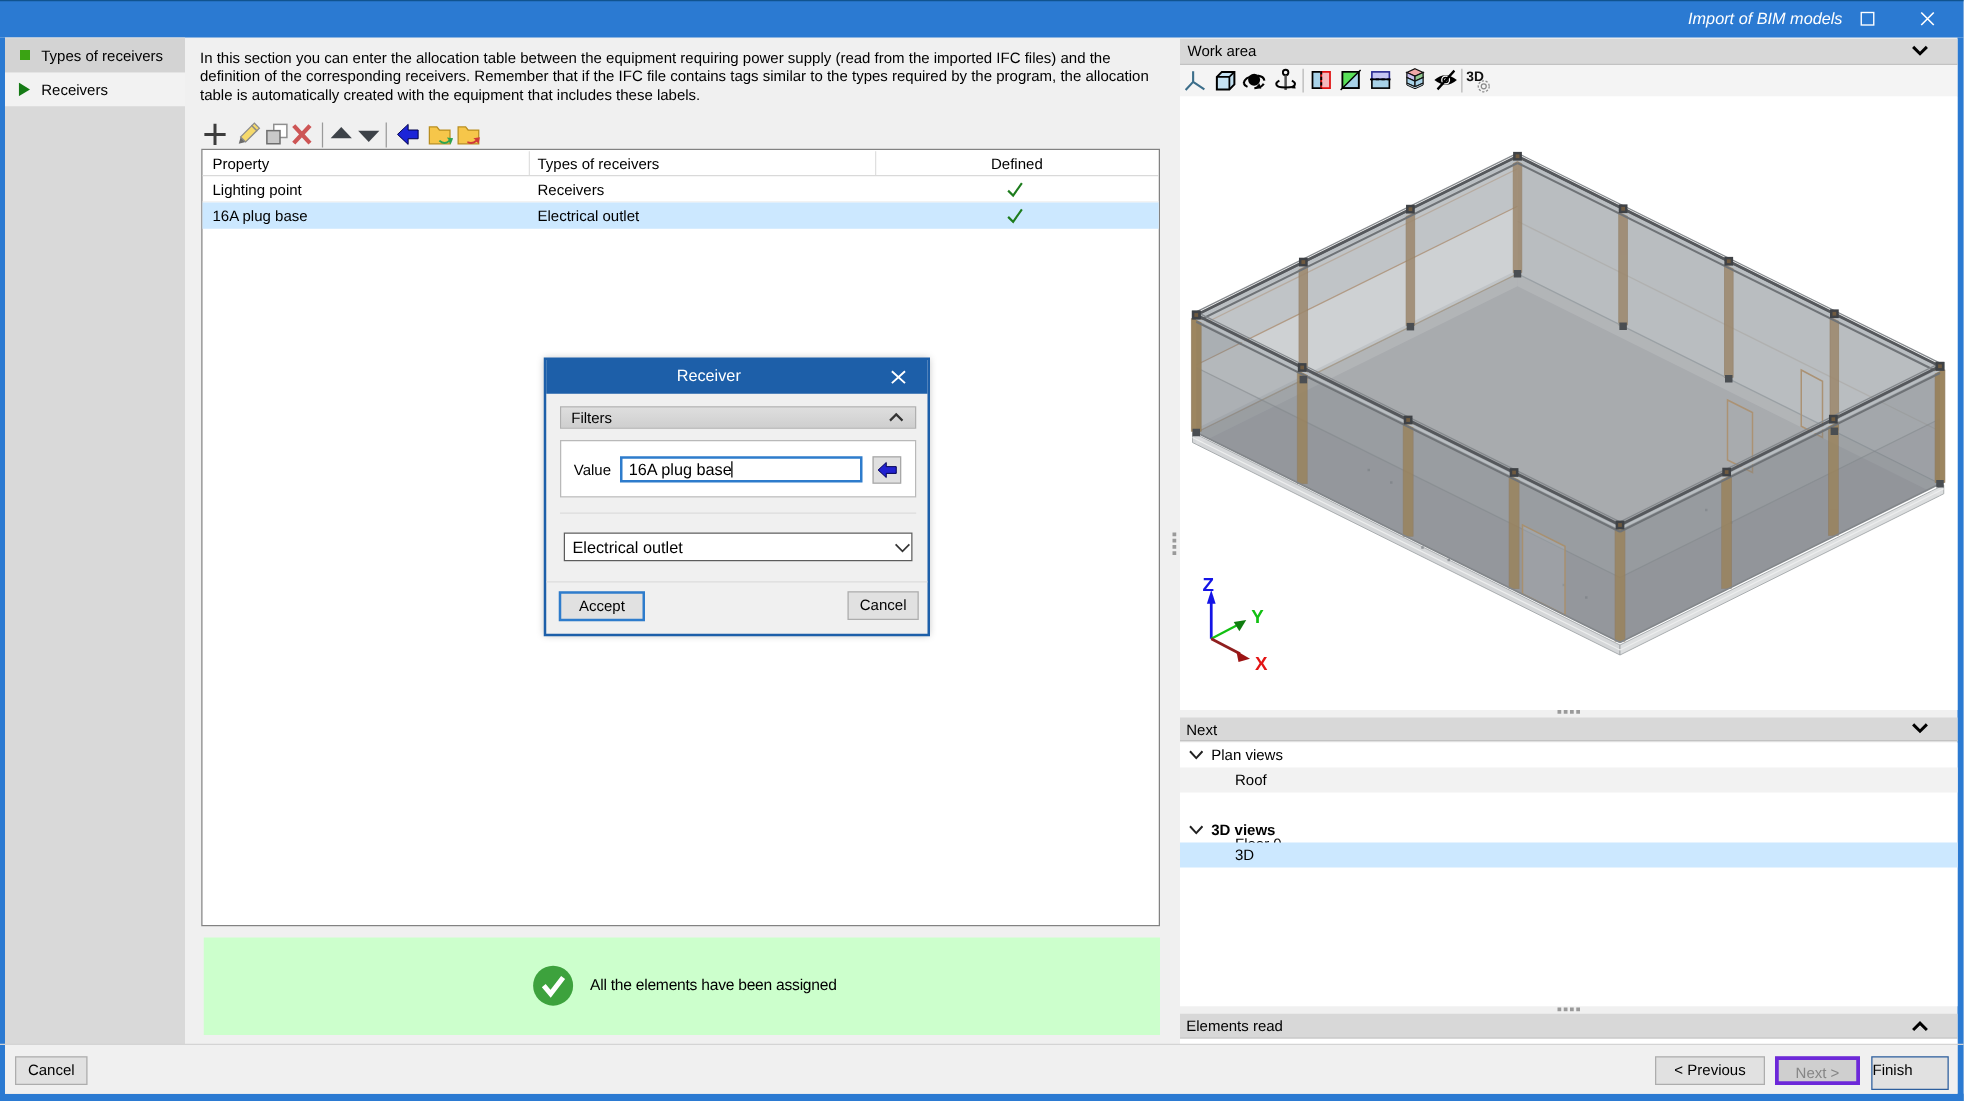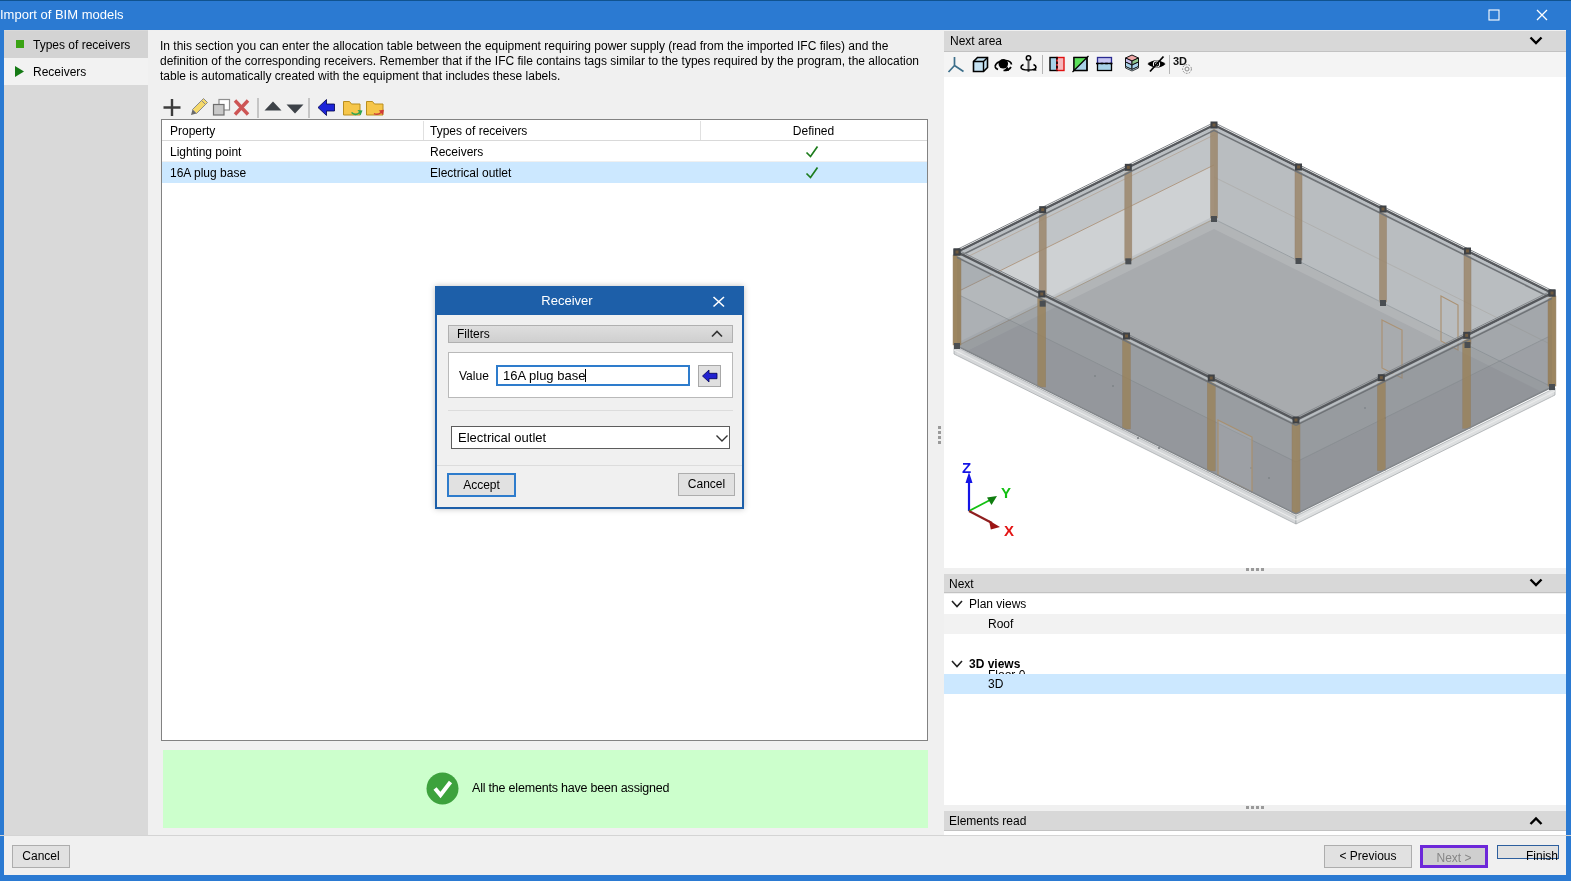--- a/index.html
+++ b/index.html
@@ -5,21 +5,21 @@
   * { margin:0; padding:0; box-sizing:border-box; }
   html,body { width:1571px; height:881px; overflow:hidden; }
   body { position:relative; background:#f0f0f0; font-family:"Liberation Sans", sans-serif; font-size:12px; color:#000; }
   .abs { position:absolute; }
 </style>
 </head>
 <body>
 
 <div class="abs" style="left:0;top:0;width:1571px;height:30px;background:#2b7ad2;"></div>
 <div class="abs" style="left:0;top:0;width:1571px;height:1px;background:#10538f;"></div>
-<div class="abs" style="left:0;top:22px;width:1571px;height:21px;color:#fff;font-size:13px;text-align:left;top:0;line-height:30px;padding-right:97px;">Import of BIM models</div>
+<div class="abs" style="left:0;top:22px;width:1571px;height:21px;color:#fff;font-size:13px;text-align:right;top:0;line-height:30px;padding-right:97px;font-style:italic;">Import of BIM models</div>
 
 <svg class="abs" style="left:1471px;top:0;" width="94" height="30">
   <rect x="18" y="10" width="10" height="10" fill="none" stroke="#fff" stroke-width="1.1"></rect>
   <path d="M66 10 L76 20 M76 10 L66 20" stroke="#fff" stroke-width="1.3" fill="none"></path>
 </svg>
 
 <div class="abs" style="left:0;top:30px;width:4px;height:851px;background:#2b7ad2;"></div>
 <div class="abs" style="left:1566px;top:30px;width:5px;height:851px;background:#2b7ad2;"></div>
 <div class="abs" style="left:0;top:875px;width:1571px;height:6px;background:#2b7ad2;"></div>
 
@@ -102,21 +102,21 @@
   <path d="M9 16.5 L14.5 23 L24.5 10" stroke="#fff" stroke-width="4" fill="none"></path>
 </svg>
 <div class="abs" style="left:472px;top:781px;font-size:12.5px;letter-spacing:-0.2px;">All the elements have been assigned</div>
 
 <div class="abs" style="left:938px;top:426px;width:3px;height:3px;background:#9a9a9a;"></div>
 <div class="abs" style="left:938px;top:431px;width:3px;height:3px;background:#9a9a9a;"></div>
 <div class="abs" style="left:938px;top:436px;width:3px;height:3px;background:#9a9a9a;"></div>
 <div class="abs" style="left:938px;top:441px;width:3px;height:3px;background:#9a9a9a;"></div>
 
 <div class="abs" style="left:944px;top:31px;width:622px;height:21px;background:#d8d8d8;border-bottom:1px solid #c2c2c2;"></div>
-<div class="abs" style="left:950px;top:34px;font-size:12px;">Next area</div>
+<div class="abs" style="left:950px;top:34px;font-size:12px;">Work area</div>
 <svg class="abs" style="left:1529px;top:36px;" width="14" height="10">
     <path d="M1.5 1.5 L7 7 L12.5 1.5" stroke="#000" stroke-width="2.4" fill="none"></path>
   </svg>
 
 <div class="abs" style="left:944px;top:52px;width:622px;height:25px;background:#f4f4f4;"></div>
 <svg class="abs" style="left:944px;top:52px;" width="260" height="25">
 
   <path d="M10.5 13.5 L10.5 5 M10.5 13.5 L4.5 20 M10.5 13.5 L19.5 19.5" stroke="#3c6e8a" stroke-width="1.7" fill="none"></path>
 
   <g transform="translate(27,0)">
@@ -338,21 +338,21 @@
 <svg class="abs" style="left:1529px;top:816px;" width="14" height="10">
     <path d="M1.5 8 L7 2.5 L12.5 8" stroke="#000" stroke-width="2.4" fill="none"></path>
   </svg>
 <div class="abs" style="left:944px;top:831px;width:622px;height:5px;background:#fff;"></div>
 
 <div class="abs" style="left:0;top:835px;width:1571px;height:1px;background:#d4d4d4;"></div>
 <div class="abs" style="left:4px;top:836px;width:1562px;height:39px;background:#f0f0f0;"></div>
 <div class="abs" style="left:12px;top:845px;width:58px;height:23px;background:#e1e1e1;border:1px solid #adadad;text-align:center;line-height:21px;">Cancel</div>
 <div class="abs" style="left:1324px;top:845px;width:88px;height:23px;background:#e1e1e1;border:1px solid #adadad;text-align:center;line-height:21px;">&lt; Previous</div>
 <div class="abs" style="left:1420px;top:845px;width:68px;height:23px;background:#cfcfcf;border:3px solid #6d28d9;text-align:center;line-height:21px;color:#868686;">Next &gt;</div>
-<div class="abs" style="left:1497px;top:845px;width:62px;height:14px;background:#e1e1e1;border:1px solid #2d5f9e;text-align:right;line-height:21px;">Finish</div>
+<div class="abs" style="left:1497px;top:845px;width:62px;height:27px;background:#e1e1e1;border:1px solid #2d5f9e;text-align:left;line-height:21px;">Finish</div>
 
 <div class="abs" style="left:435px;top:286px;width:309px;height:223px;background:#f0f0f0;border:2px solid #1d5fa9;box-shadow:0 0 6px rgba(0,0,0,0.25);"></div>
 <div class="abs" style="left:437px;top:288px;width:305px;height:27px;background:#1d5fa9;"></div>
 <div class="abs" style="left:437px;top:288px;width:260px;height:27px;color:#fff;font-size:13px;text-align:center;line-height:26px;">Receiver</div>
 <svg class="abs" style="left:712px;top:296px;" width="14" height="12">
     <path d="M1.5 1 L12 10.5 M12 1 L1.5 10.5" stroke="#fff" stroke-width="1.6" fill="none"></path>
   </svg>
 
 <div class="abs" style="left:448px;top:325px;width:285px;height:18px;background:linear-gradient(#dedede,#cfcfcf);border:1px solid #b0b0b0;"></div>
 <div class="abs" style="left:457px;top:327px;">Filters</div>

